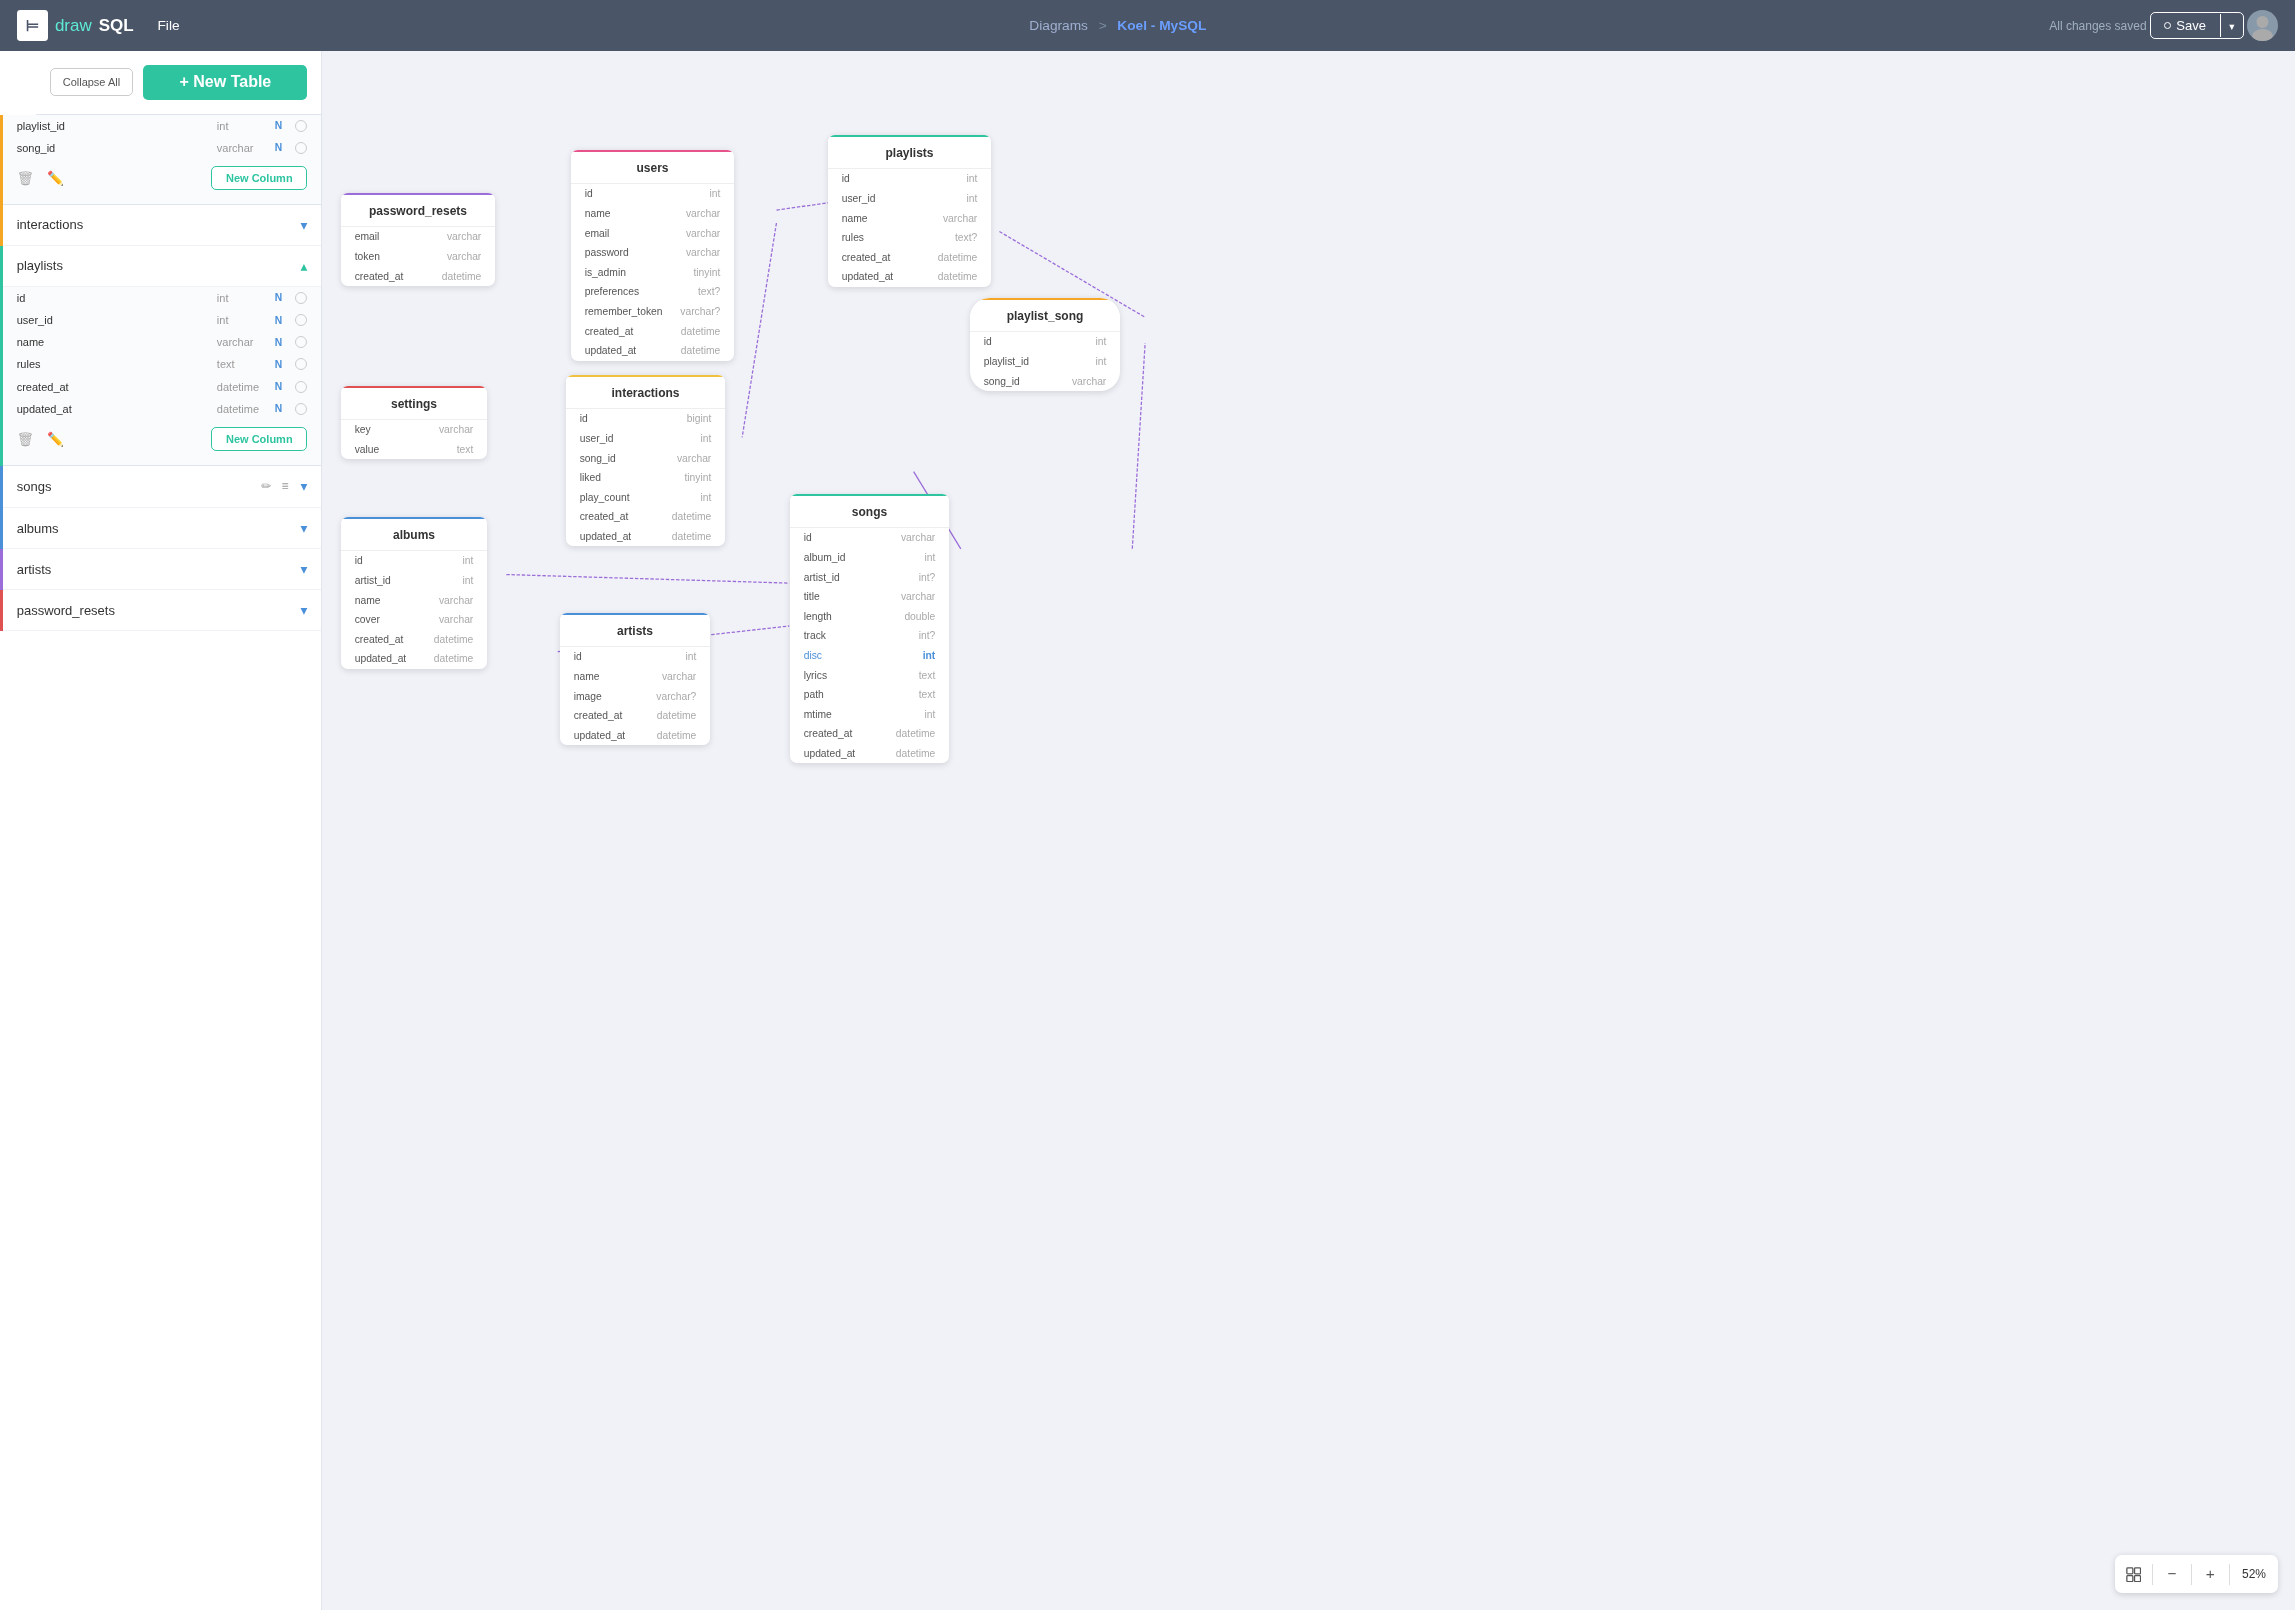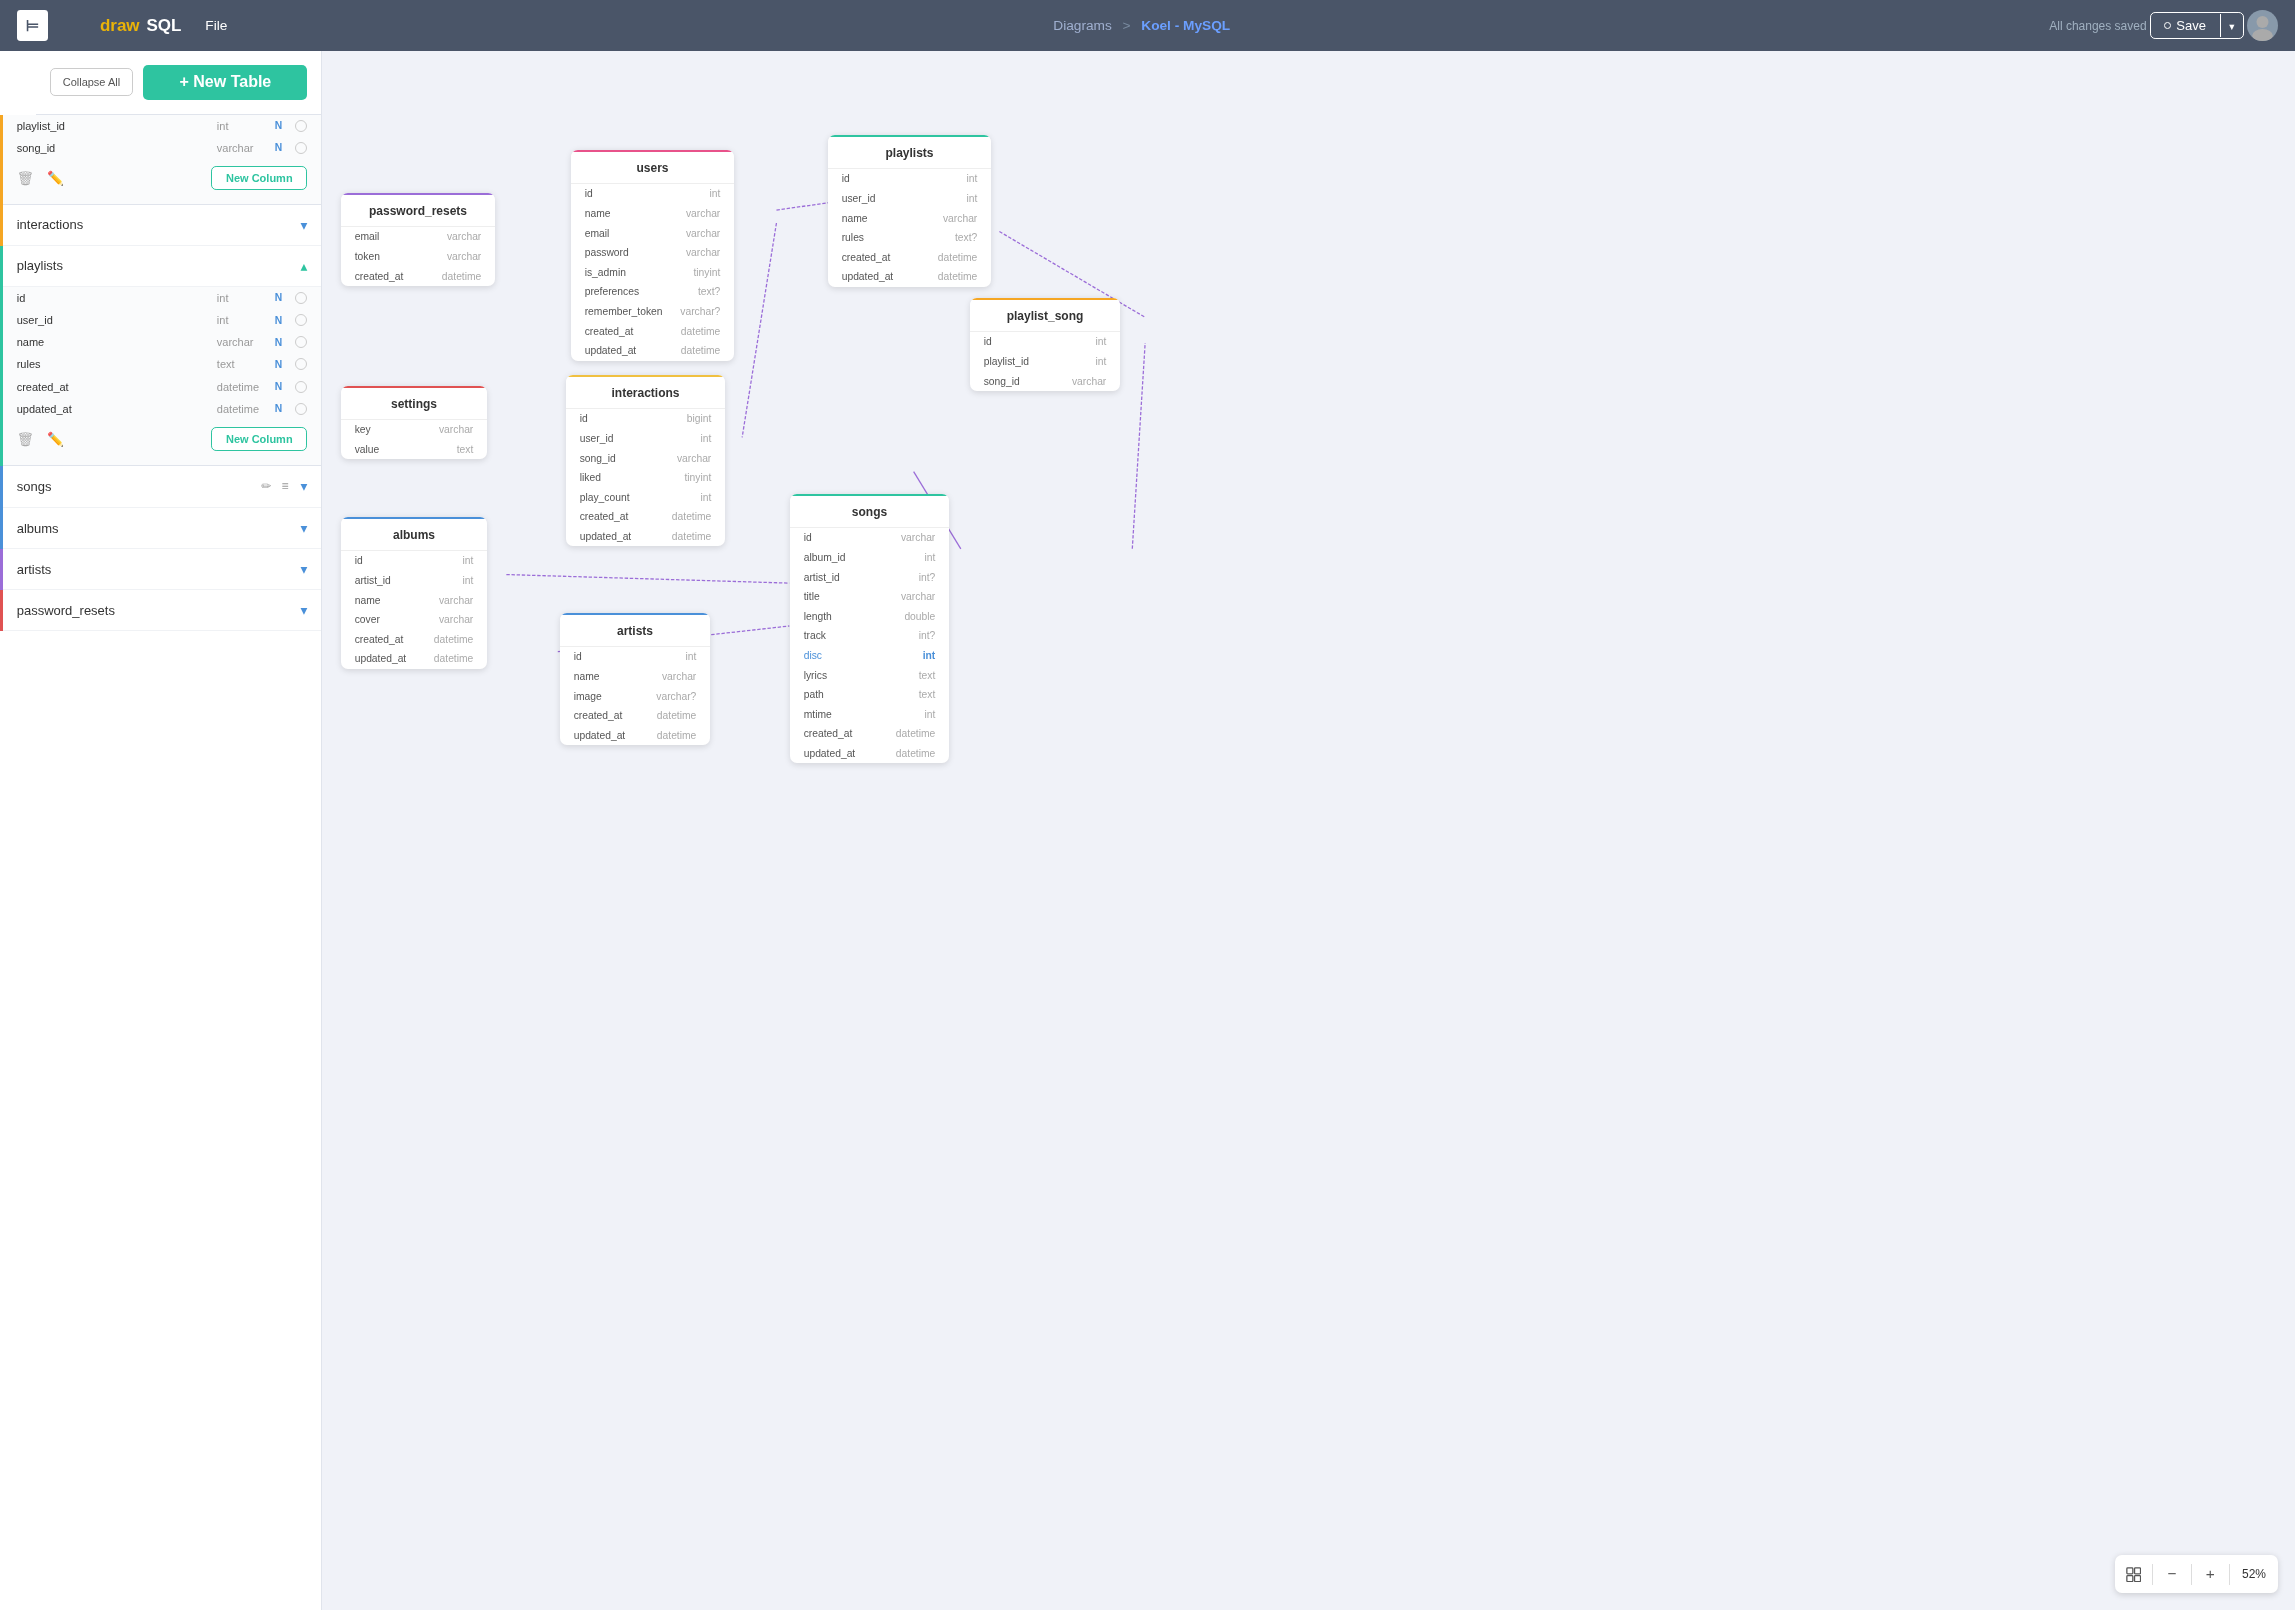--- a/index.html
+++ b/index.html
@@ -28,21 +28,21 @@
       width: 31px;
       height: 31px;
       background: white;
       border-radius: 3.4px;
       display: flex;
       align-items: center;
       justify-content: center;
       color: #4a5568;
       font-size: 15.4px;
     }
-    .logo span.draw { font-weight: 700; color: #eab308; margin-left: 45px; }
+    .logo span.draw { font-weight: 400; color: #5eead4; }
     .logo span.sql { font-weight: 700; color: white; }
     .header-file {
       color: white;
       font-size: 13.7px;
       cursor: pointer;
       padding: 3.4px 6.9px;
       border-radius: 3.4px;
     }
     .header-title {
       flex: 1;
@@ -740,21 +740,21 @@
       <div class="db-table-row">
           <span class="db-col-name">created_at</span>
           <span class="db-col-type">datetime</span>
         </div>
       <div class="db-table-row">
           <span class="db-col-name">updated_at</span>
           <span class="db-col-type">datetime</span>
         </div>
     </div>
 
-    <div class="db-table" style="left:648px;top:247px;min-width:150px;">
+    <div class="db-table" style="left:648px;top:247px;min-width:150px;border-radius:20px;">
       <div class="db-table-header orange">playlist_song</div>
       <div class="db-table-row">
           <span class="db-col-name">id</span>
           <span class="db-col-type">int</span>
         </div>
       <div class="db-table-row">
           <span class="db-col-name">playlist_id</span>
           <span class="db-col-type">int</span>
         </div>
       <div class="db-table-row">

